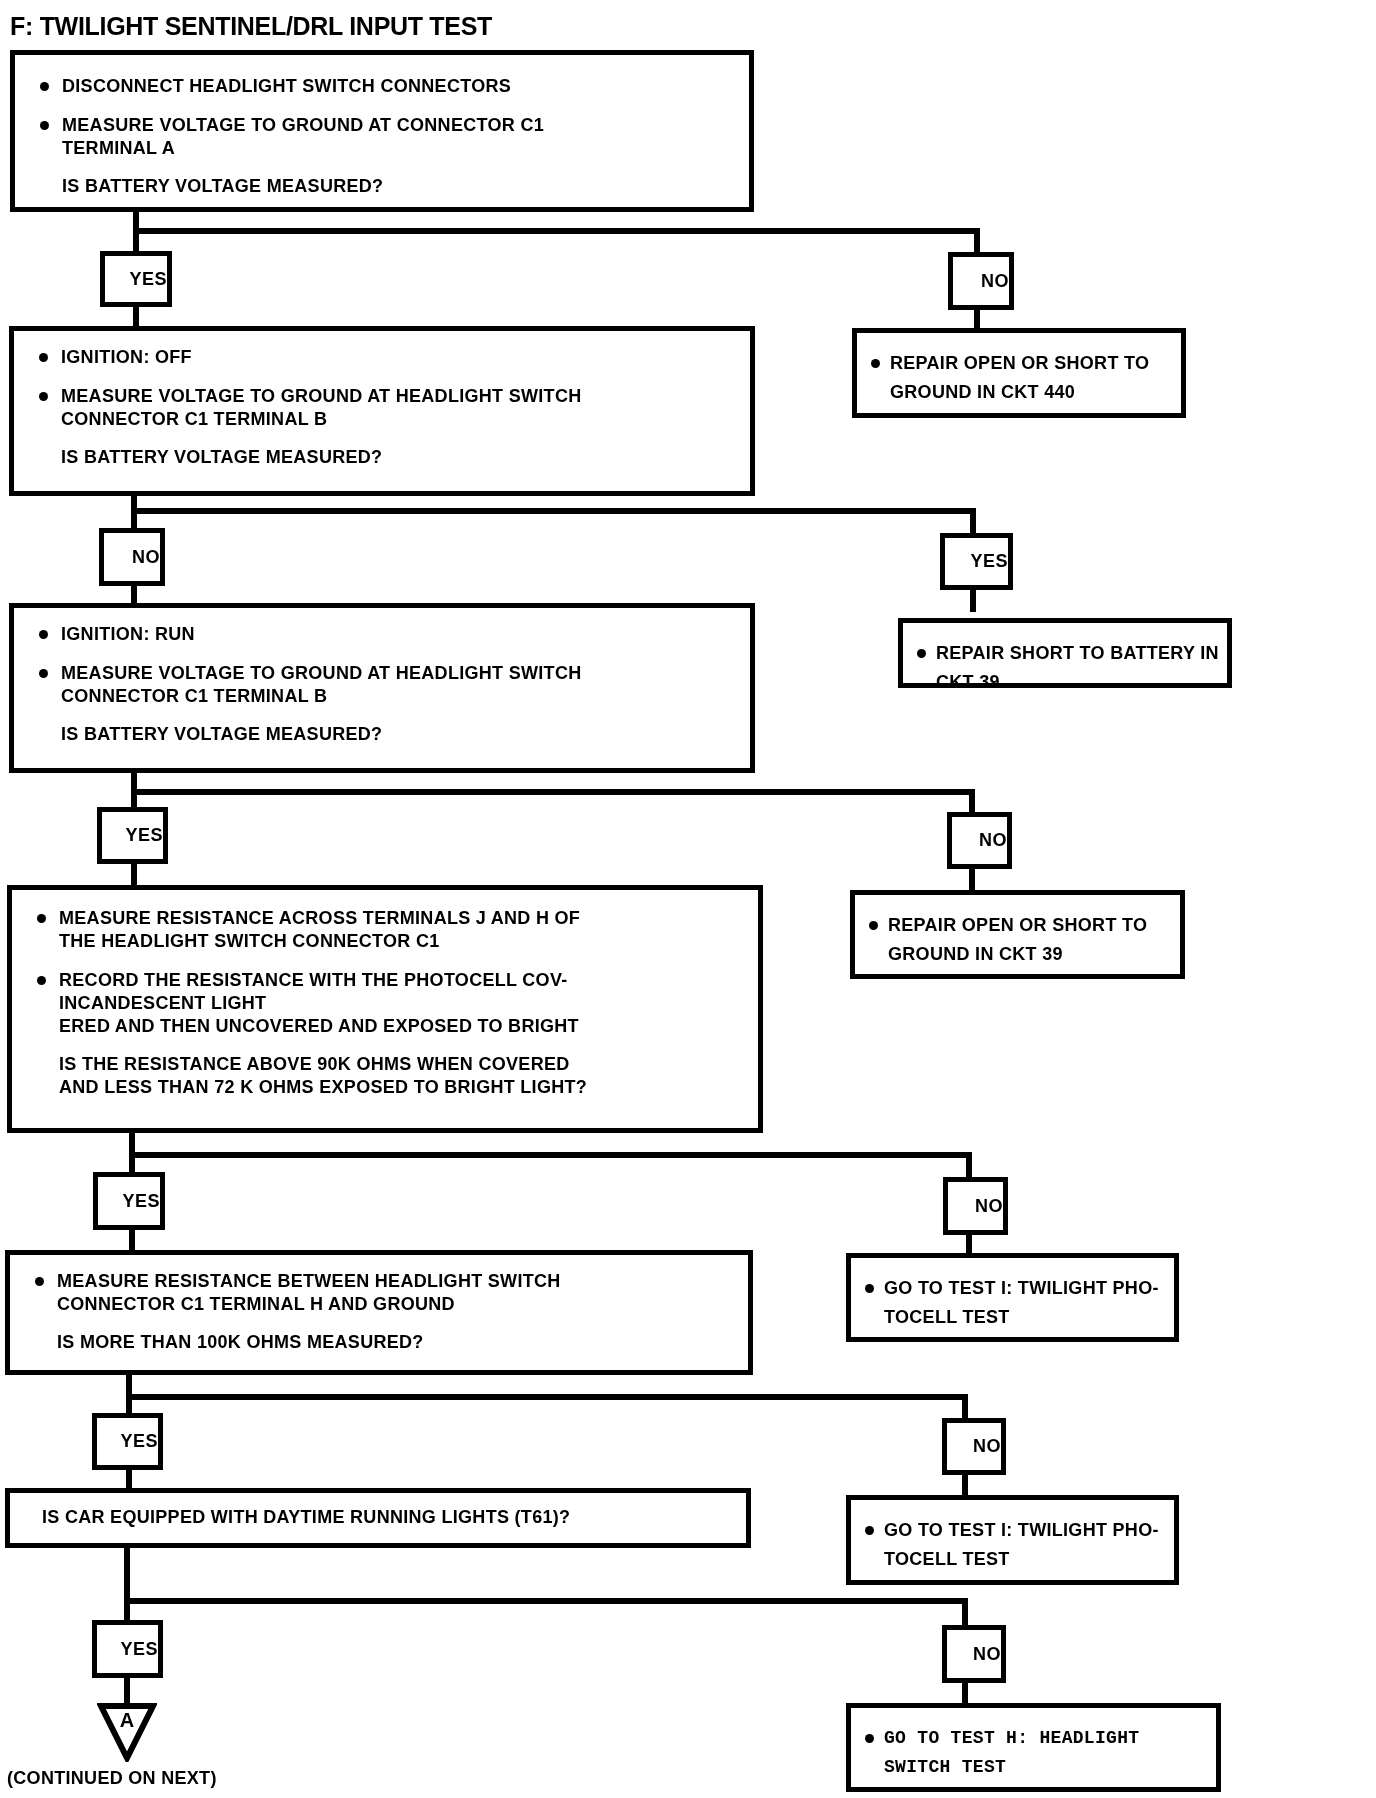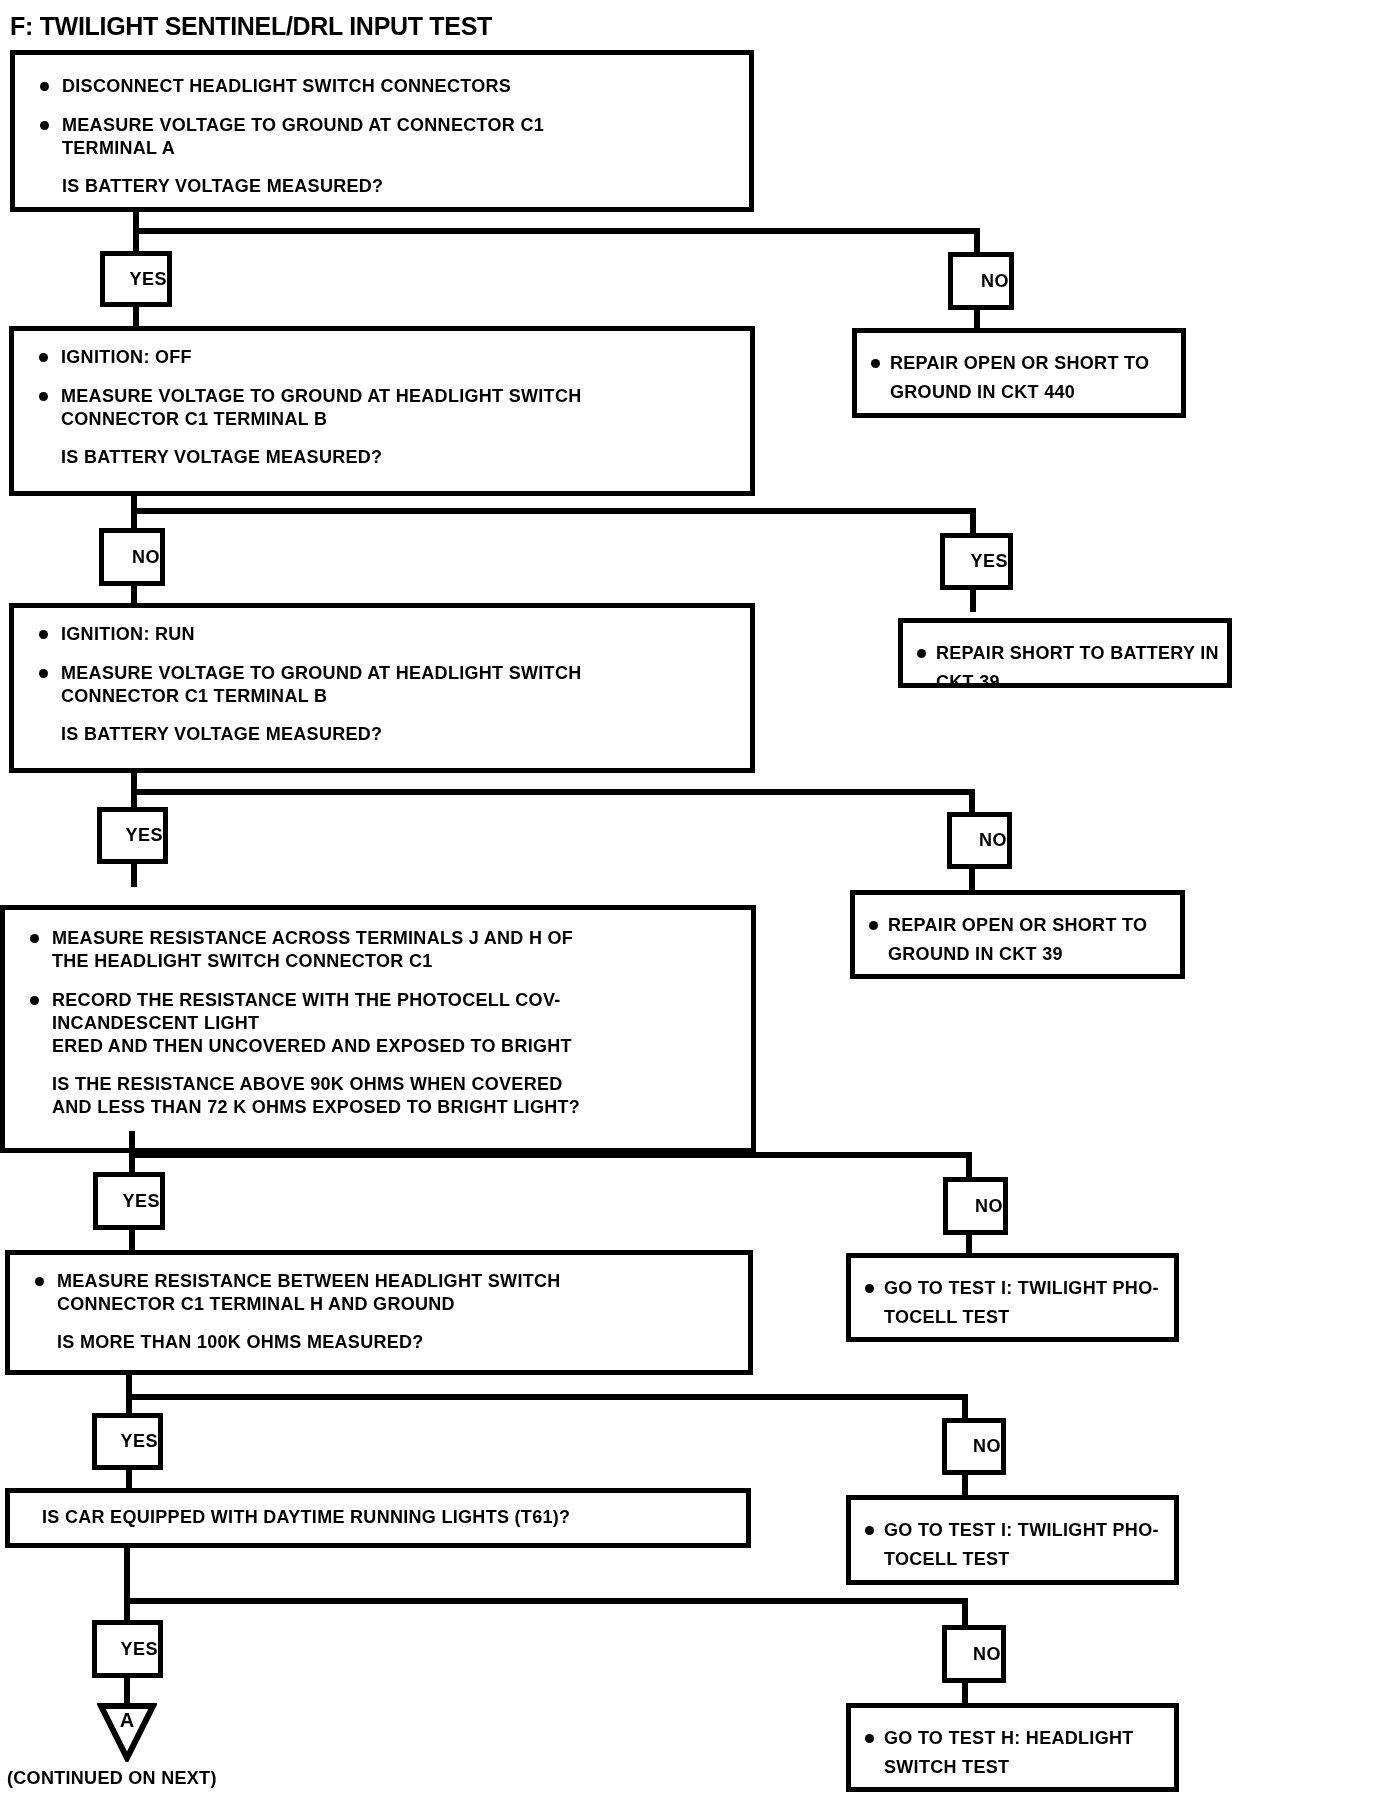--- a/index.html
+++ b/index.html
@@ -143,21 +143,21 @@
   <div class="rbox" style="left:850px;top:890px;width:335px;height:89px;">
     <div class="item">
       <span class="dot"></span>
       <div class="txt">
         <span class="bl">REPAIR OPEN OR SHORT TO</span>
         <span class="bl">GROUND IN CKT 39</span>
       </div>
     </div>
   </div>
 
-  <div class="b" style="left:0;top:885px;width:756px;height:248px;padding-top:17px;margin-top:20px;">
+  <div class="b" style="left:7px;top:885px;width:756px;height:248px;padding-top:17px;">
     <div class="item">
       <span class="dot"></span>
       <div class="txt">
         <span class="bl">MEASURE RESISTANCE ACROSS TERMINALS J AND H OF</span>
         <span class="bl">THE HEADLIGHT SWITCH CONNECTOR C1</span>
       </div>
     </div>
     <div class="item">
       <span class="dot"></span>
       <div class="txt">
@@ -234,21 +234,21 @@
   <div class="ln" style="left:124px;top:1598px;width:844px;height:6px;"></div>
   <div class="ln" style="left:962px;top:1598px;width:6px;height:29px;"></div>
   <div class="tag" style="left:92px;top:1620px;width:71px;height:58px;">
       <span>YES</span>
     </div>
   <div class="tag" style="left:942px;top:1625px;width:64px;height:58px;">
       <span>NO</span>
     </div>
   <div class="ln" style="left:124px;top:1676px;width:6px;height:31px;"></div>
   <div class="ln" style="left:962px;top:1681px;width:6px;height:24px;"></div>
-  <div class="rbox" style="left:846px;top:1703px;width:333px;height:89px;">
+  <div class="rbox" style="left:846px;top:1703px;width:375px;height:89px;font-family:Liberation Mono, monospace;">
     <div class="item">
       <span class="dot"></span>
       <div class="txt">
         <span class="bl">GO TO TEST H: HEADLIGHT</span>
         <span class="bl">SWITCH TEST</span>
       </div>
     </div>
   </div>
 
   <svg class="tri" style="left:97px;top:1702px;" width="60" height="60" viewBox="0 0 60 60">

